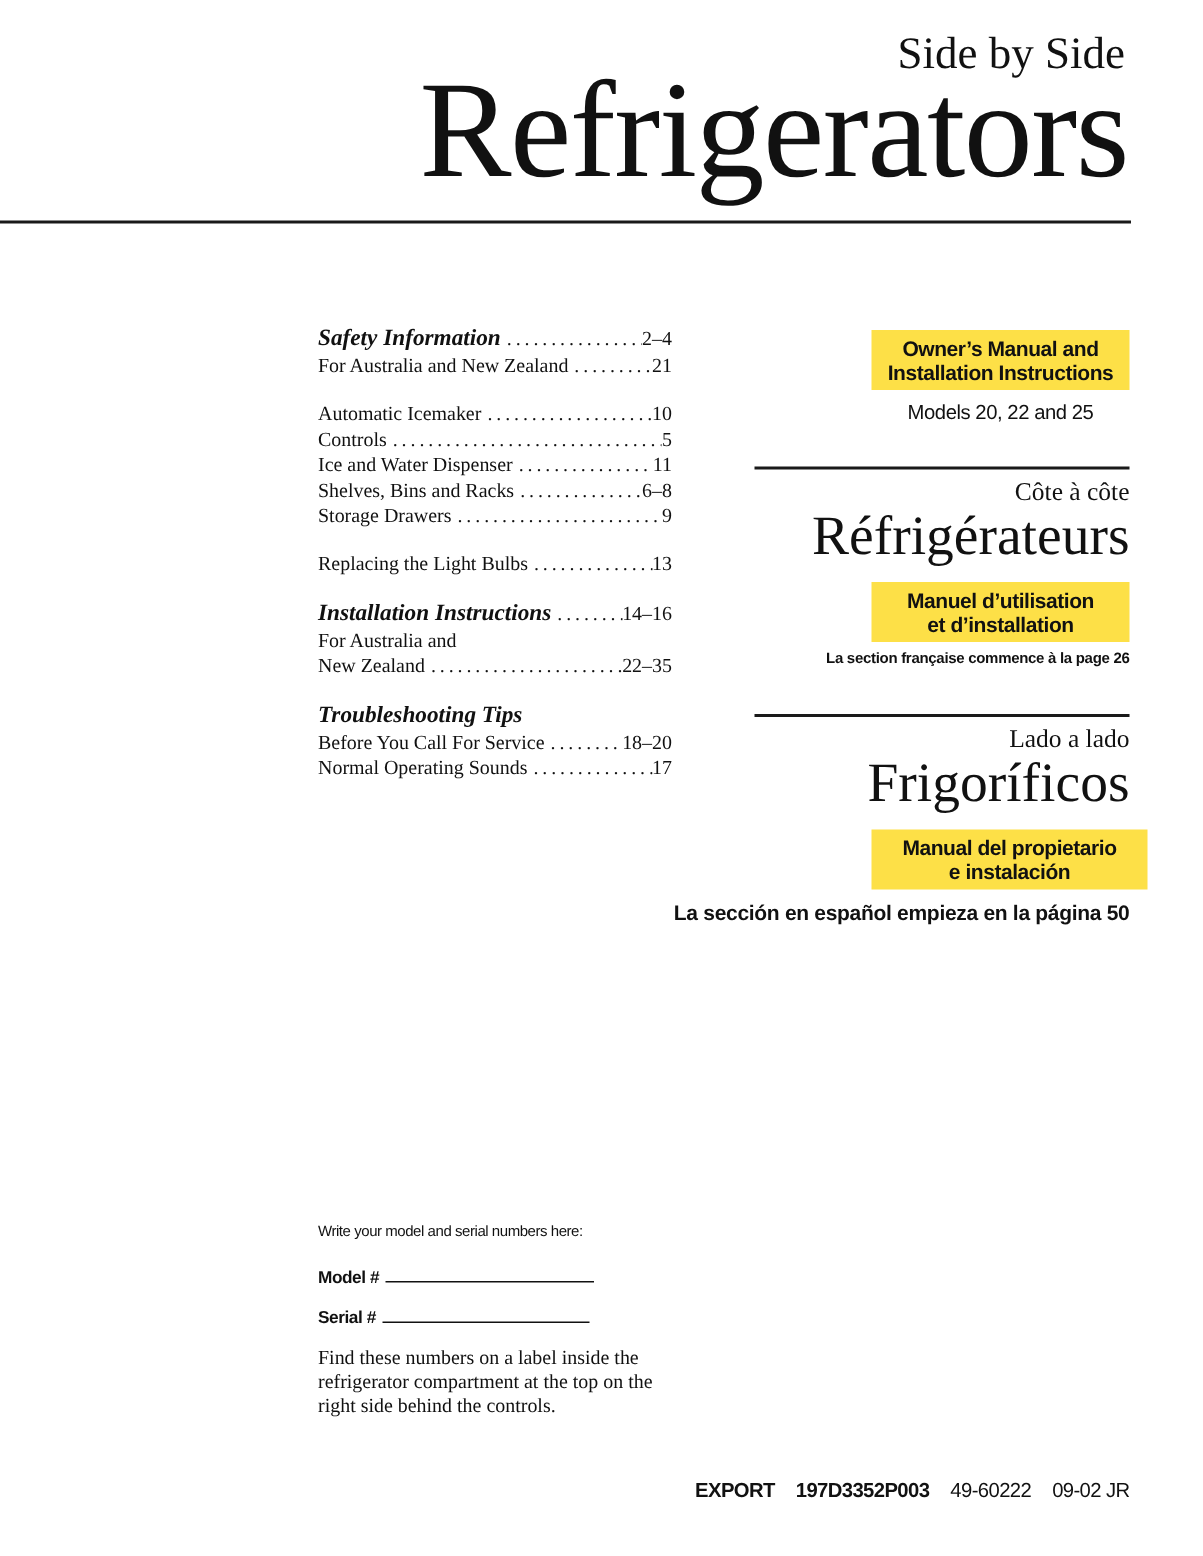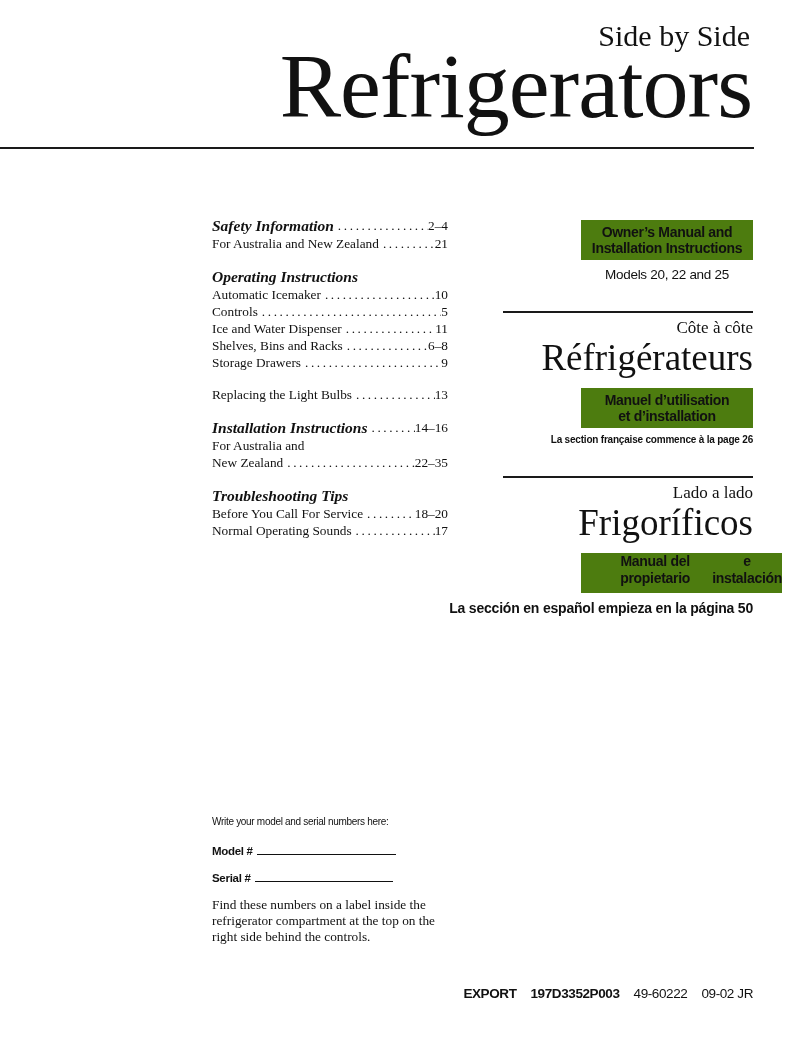--- a/index.html
+++ b/index.html
@@ -17,34 +17,34 @@
   .toc-head { font-weight: bold; font-style: italic; font-size: 15.5px; line-height: 19px; display: flex; align-items: baseline; }
   .toc-line { display: flex; align-items: center; white-space: nowrap; }
   .toc-line .lbl { flex: 0 0 auto; }
   .toc-line .dots { flex: 1 1 auto; overflow: hidden; white-space: nowrap; letter-spacing: 2.6px; padding-left: 4px; }
   .toc-line .dots::before { content: "...................................................................."; }
   .toc-line .pg { flex: 0 0 auto; }
   .toc-head .dots { font-weight: normal; font-style: normal; font-size: 13.3px; }
   .toc-head .pg { font-weight: normal; font-style: normal; font-size: 13.3px; }
 
   
-  .grey-box { background: #4d7c0f; color: #111; font-family: "Liberation Sans", sans-serif; font-weight: bold; text-align: center; font-size: 14px; line-height: 16.5px; letter-spacing: -0.3px; }
+  .grey-box { background: #fde047; color: #111; font-family: "Liberation Sans", sans-serif; font-weight: bold; text-align: center; font-size: 14px; line-height: 16.5px; letter-spacing: -0.3px; }
   .box-en { left: 581px; top: 220px; width: 172px; height: 40px; display: flex; flex-direction: column; justify-content: center; }
   .models { left: 581px; top: 267px; width: 172px; text-align: center; font-family: "Liberation Sans", sans-serif; font-size: 13.5px; letter-spacing: -0.3px; }
 
   .rule-fr { left: 503px; top: 311px; width: 250px; height: 1.5px; background: #1a1a1a; }
   .sub-fr { right: 49px; top: 318px; font-size: 17px; line-height: 20px; white-space: nowrap; }
   .title-fr { right: 49px; top: 336px; font-size: 37px; line-height: 44px; white-space: nowrap; }
   .box-fr { left: 581px; top: 388px; width: 172px; height: 40px; display: flex; flex-direction: column; justify-content: center; }
   .note-fr { right: 49px; top: 434px; font-family: "Liberation Sans", sans-serif; font-weight: bold; font-size: 10px; letter-spacing: -0.2px; white-space: nowrap; }
 
   .rule-es { left: 503px; top: 476px; width: 250px; height: 1.5px; background: #1a1a1a; }
   .sub-es { right: 49px; top: 483px; font-size: 17px; line-height: 20px; white-space: nowrap; }
   .title-es { right: 49px; top: 501px; font-size: 37px; line-height: 44px; white-space: nowrap; }
-  .box-es { left: 581px; top: 553px; width: 184px; height: 40px; display: flex; flex-direction: row; justify-content: center; padding-left: 17px; }
+  .box-es { left: 581px; top: 553px; width: 184px; height: 40px; display: flex; flex-direction: column; justify-content: center; }
   .note-es { right: 49px; top: 600px; font-family: "Liberation Sans", sans-serif; font-weight: bold; font-size: 14px; letter-spacing: -0.2px; white-space: nowrap; }
 
   
   .write-head { left: 212px; top: 816px; font-family: "Liberation Sans", sans-serif; font-weight: normal; font-size: 10px; letter-spacing: -0.3px; white-space: nowrap; }
   .field { left: 212px; font-family: "Liberation Sans", sans-serif; font-weight: bold; font-size: 11.5px; letter-spacing: -0.3px; display: flex; align-items: baseline; white-space: nowrap; }
   .field-model { top: 843px; }
   .field-serial { top: 870px; }
   .field .blank { display: inline-block; border-bottom: 1px solid #111; margin-left: 4px; height: 11px; }
   .field-model .blank { width: 139px; }
   .field-serial .blank { width: 138px; }
@@ -69,23 +69,20 @@
       <span class="pg">2–4</span>
     </div>
     <div class="toc-line">
       <span class="lbl">For Australia and New Zealand</span>
       <span class="dots"></span>
       <span class="pg">21</span>
     </div>
   </div>
 
   <div class="toc-section">
-    <div class="toc-head">
-      <span>Operating Instructions</span>
-    </div>
     <div class="toc-line">
       <span class="lbl">Automatic Icemaker</span>
       <span class="dots"></span>
       <span class="pg">10</span>
     </div>
     <div class="toc-line">
       <span class="lbl">Controls</span>
       <span class="dots"></span>
       <span class="pg">5</span>
     </div>

